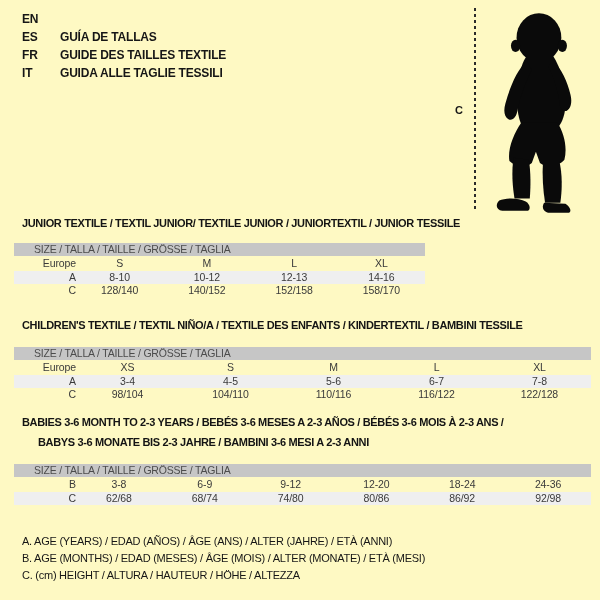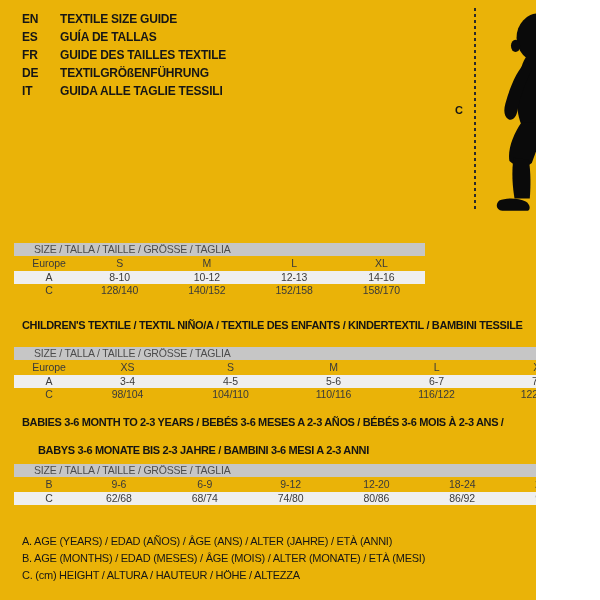--- a/index.html
+++ b/index.html
@@ -1,69 +1,64 @@
 <!DOCTYPE html>
 <html><head>
 <meta charset="utf-8">
 <style>
   html,body{margin:0;padding:0;}
   body{font-family:"Liberation Sans",sans-serif;background:#ffffff;}
-  #page{position:relative;width:536px;height:600px;background:#eab308;overflow:hidden;}
+  #page{position:relative;width:600px;height:600px;background:#fef9c3;overflow:hidden;}
 
   
   #lang-block{position:absolute;left:22px;top:10px;}
   .lang-row{display:flex;height:18px;line-height:18px;font-size:12px;font-weight:bold;color:#161616;letter-spacing:-0.2px;}
   .lang-code{width:38px;}
   .lang-label{white-space:nowrap;}
 
   
   #dim-line{position:absolute;left:474px;top:8px;width:2px;height:202px;
     background:repeating-linear-gradient(to bottom,#2b2b2b 0 3px,transparent 3px 6px);}
   #dim-label{position:absolute;left:455px;top:104px;font-size:11px;font-weight:bold;color:#161616;}
   #silhouette{position:absolute;left:486px;top:8px;}
 
   
   .sec-title{position:absolute;left:22px;font-size:11px;font-weight:bold;color:#141414;
     letter-spacing:-0.35px;white-space:nowrap;}
-  .sec-title .l2{display:block;margin-top:16px;padding-left:16px;}
+  .sec-title .l2{display:block;margin-top:8px;padding-left:16px;}
 
   
   .size-table{position:absolute;left:14px;}
   .size-bar{height:13px;line-height:13px;background:#c6c6c6;color:#4c4c4c;font-size:10.5px;
     padding-left:20px;letter-spacing:-0.2px;margin-bottom:1px;}
   .t-row{display:flex;height:13.5px;line-height:13.5px;font-size:10.5px;color:#3a3a3a;letter-spacing:-0.1px;}
-  .t-row .c0{width:62px;padding-left:8px;box-sizing:border-box;text-align:center;}
+  .t-row .c0{width:62px;padding-left:8px;box-sizing:border-box;text-align:right;}
   .t-row .c{flex:1;text-align:center;}
   .alt{background:#efefef;}
 
   
   #legend{position:absolute;left:22px;top:533px;}
   .legend-line{font-size:11px;font-weight:normal;color:#161616;line-height:17px;letter-spacing:-0.25px;white-space:nowrap;}
 </style>
 </head>
 <body>
 
 <div id="page">
 
   <div id="lang-block">
     <div class="lang-row">
       <span class="lang-code">EN</span>
-      <span class="lang-label">TEXTILE SIZE GUIDE</span>
     </div>
     <div class="lang-row">
       <span class="lang-code">ES</span>
       <span class="lang-label">GUÍA DE TALLAS</span>
     </div>
     <div class="lang-row">
       <span class="lang-code">FR</span>
       <span class="lang-label">GUIDE DES TAILLES TEXTILE</span>
-    </div>
-    <div class="lang-row">
-      <span class="lang-code">DE</span>
-      <span class="lang-label">TEXTILGRÖßENFÜHRUNG</span>
     </div>
     <div class="lang-row">
       <span class="lang-code">IT</span>
       <span class="lang-label">GUIDA ALLE TAGLIE TESSILI</span>
     </div>
   </div>
 
   <div id="dim-line"></div>
   <div id="dim-label">C</div>
   <svg id="silhouette" width="112" height="207" viewBox="0 0 110 203" fill="#0a0a0a" xmlns="http://www.w3.org/2000/svg">
@@ -73,20 +68,21 @@
     <path d="M40,47 L66,47 C73,58 78,76 78,94 C78,104 75,112 71,117 L36,117 C31,108 29,92 31,76 C33,62 36,52 40,47 Z"></path>
     <path d="M40,52 C31,60 24,76 19,94 C17,101 18,107 22,109 C26,111 30,107 31,100 C34,86 39,72 45,61 Z"></path>
     <path d="M66,51 C74,60 80,72 83,85 C85,93 83,99 79,101 C75,102 72,97 72,91 C70,79 66,66 61,57 Z"></path>
     <path d="M35,112 C27,123 21,139 23,150 C29,156 39,157 45,152 L49,141 L53,152 C60,157 71,156 77,149 C80,137 77,123 70,112 Z"></path>
     <path d="M27,147 C25,161 26,175 28,187 L43,187 C44,175 44,160 42,149 Z"></path>
     <path d="M13,189 C9,193 10,198 16,199 L40,199 C44,199 44,193 39,190 C32,186 19,186 13,189 Z"></path>
     <path d="M56,150 C55,164 56,178 58,191 L73,191 C75,177 75,163 72,150 Z"></path>
     <path d="M57,191 C54,196 57,201 63,201 L80,201 C85,201 83,195 78,192 Z"></path>
   </svg>
 
+  <div class="sec-title" style="top:217px;">JUNIOR TEXTILE / TEXTIL JUNIOR/ TEXTILE JUNIOR / JUNIORTEXTIL / JUNIOR TESSILE</div>
   <div class="size-table" style="top:243px;width:411px;">
     <div class="size-bar">SIZE / TALLA / TAILLE / GRÖSSE / TAGLIA</div>
     <div class="t-row">
       <span class="c0">Europe</span>
       <span class="c">S</span>
       <span class="c">M</span>
       <span class="c">L</span>
       <span class="c">XL</span>
     </div>
     <div class="t-row alt">
@@ -135,21 +131,21 @@
   </div>
 
   <div class="sec-title" style="top:416px;">
     <span class="l1">BABIES 3-6 MONTH TO 2-3 YEARS / BEBÉS 3-6 MESES A 2-3 AÑOS / BÉBÉS 3-6 MOIS À 2-3 ANS /</span>
     <span class="l2">BABYS 3-6 MONATE BIS 2-3 JAHRE / BAMBINI 3-6 MESI A 2-3 ANNI</span>
   </div>
   <div class="size-table" style="top:464px;width:577px;">
     <div class="size-bar">SIZE / TALLA / TAILLE / GRÖSSE / TAGLIA</div>
     <div class="t-row">
       <span class="c0">B</span>
-      <span class="c">9-6</span>
+      <span class="c">3-8</span>
       <span class="c">6-9</span>
       <span class="c">9-12</span>
       <span class="c">12-20</span>
       <span class="c">18-24</span>
       <span class="c">24-36</span>
     </div>
     <div class="t-row alt">
       <span class="c0">C</span>
       <span class="c">62/68</span>
       <span class="c">68/74</span>

